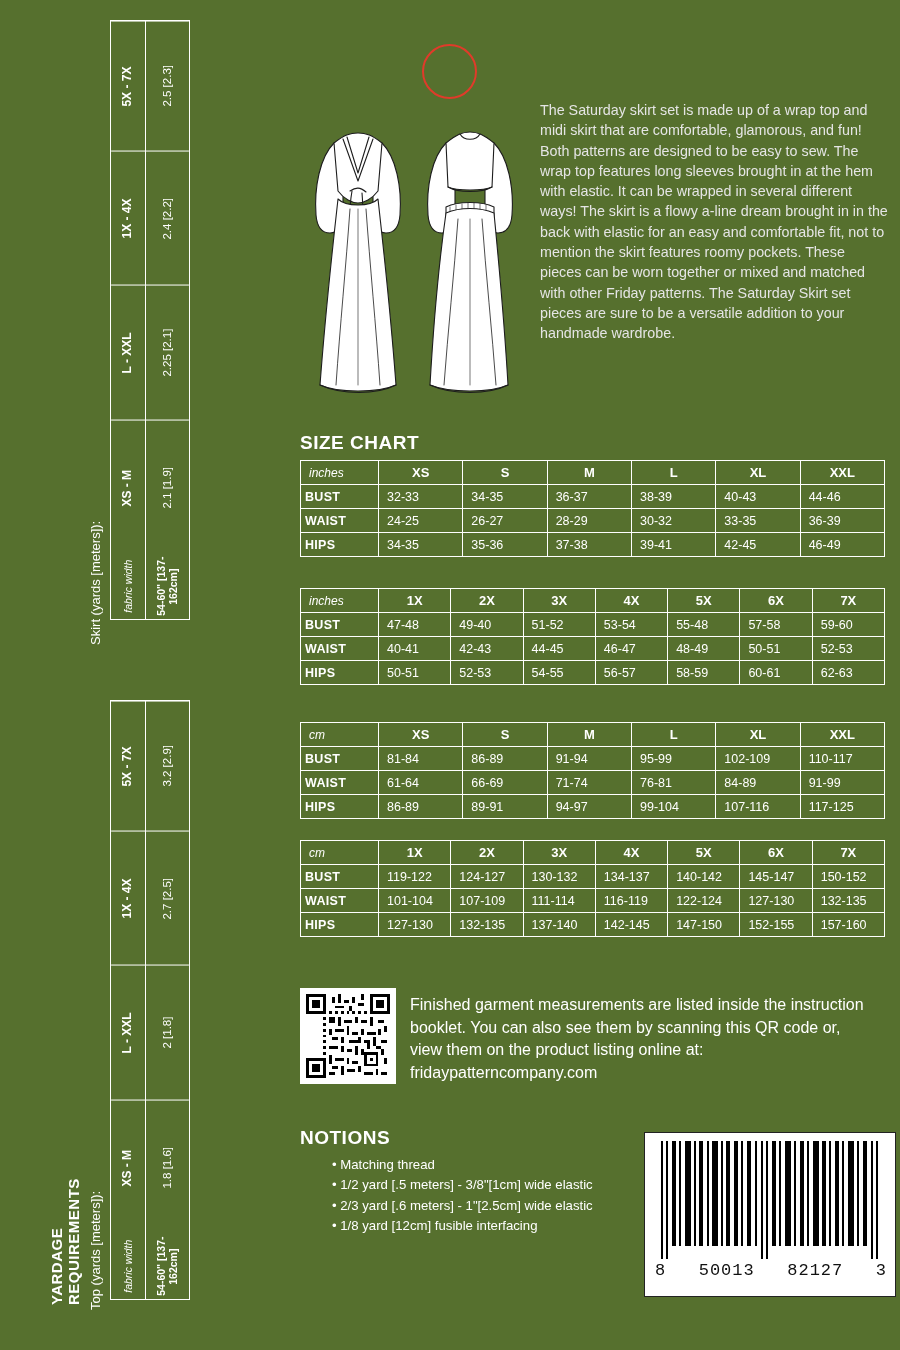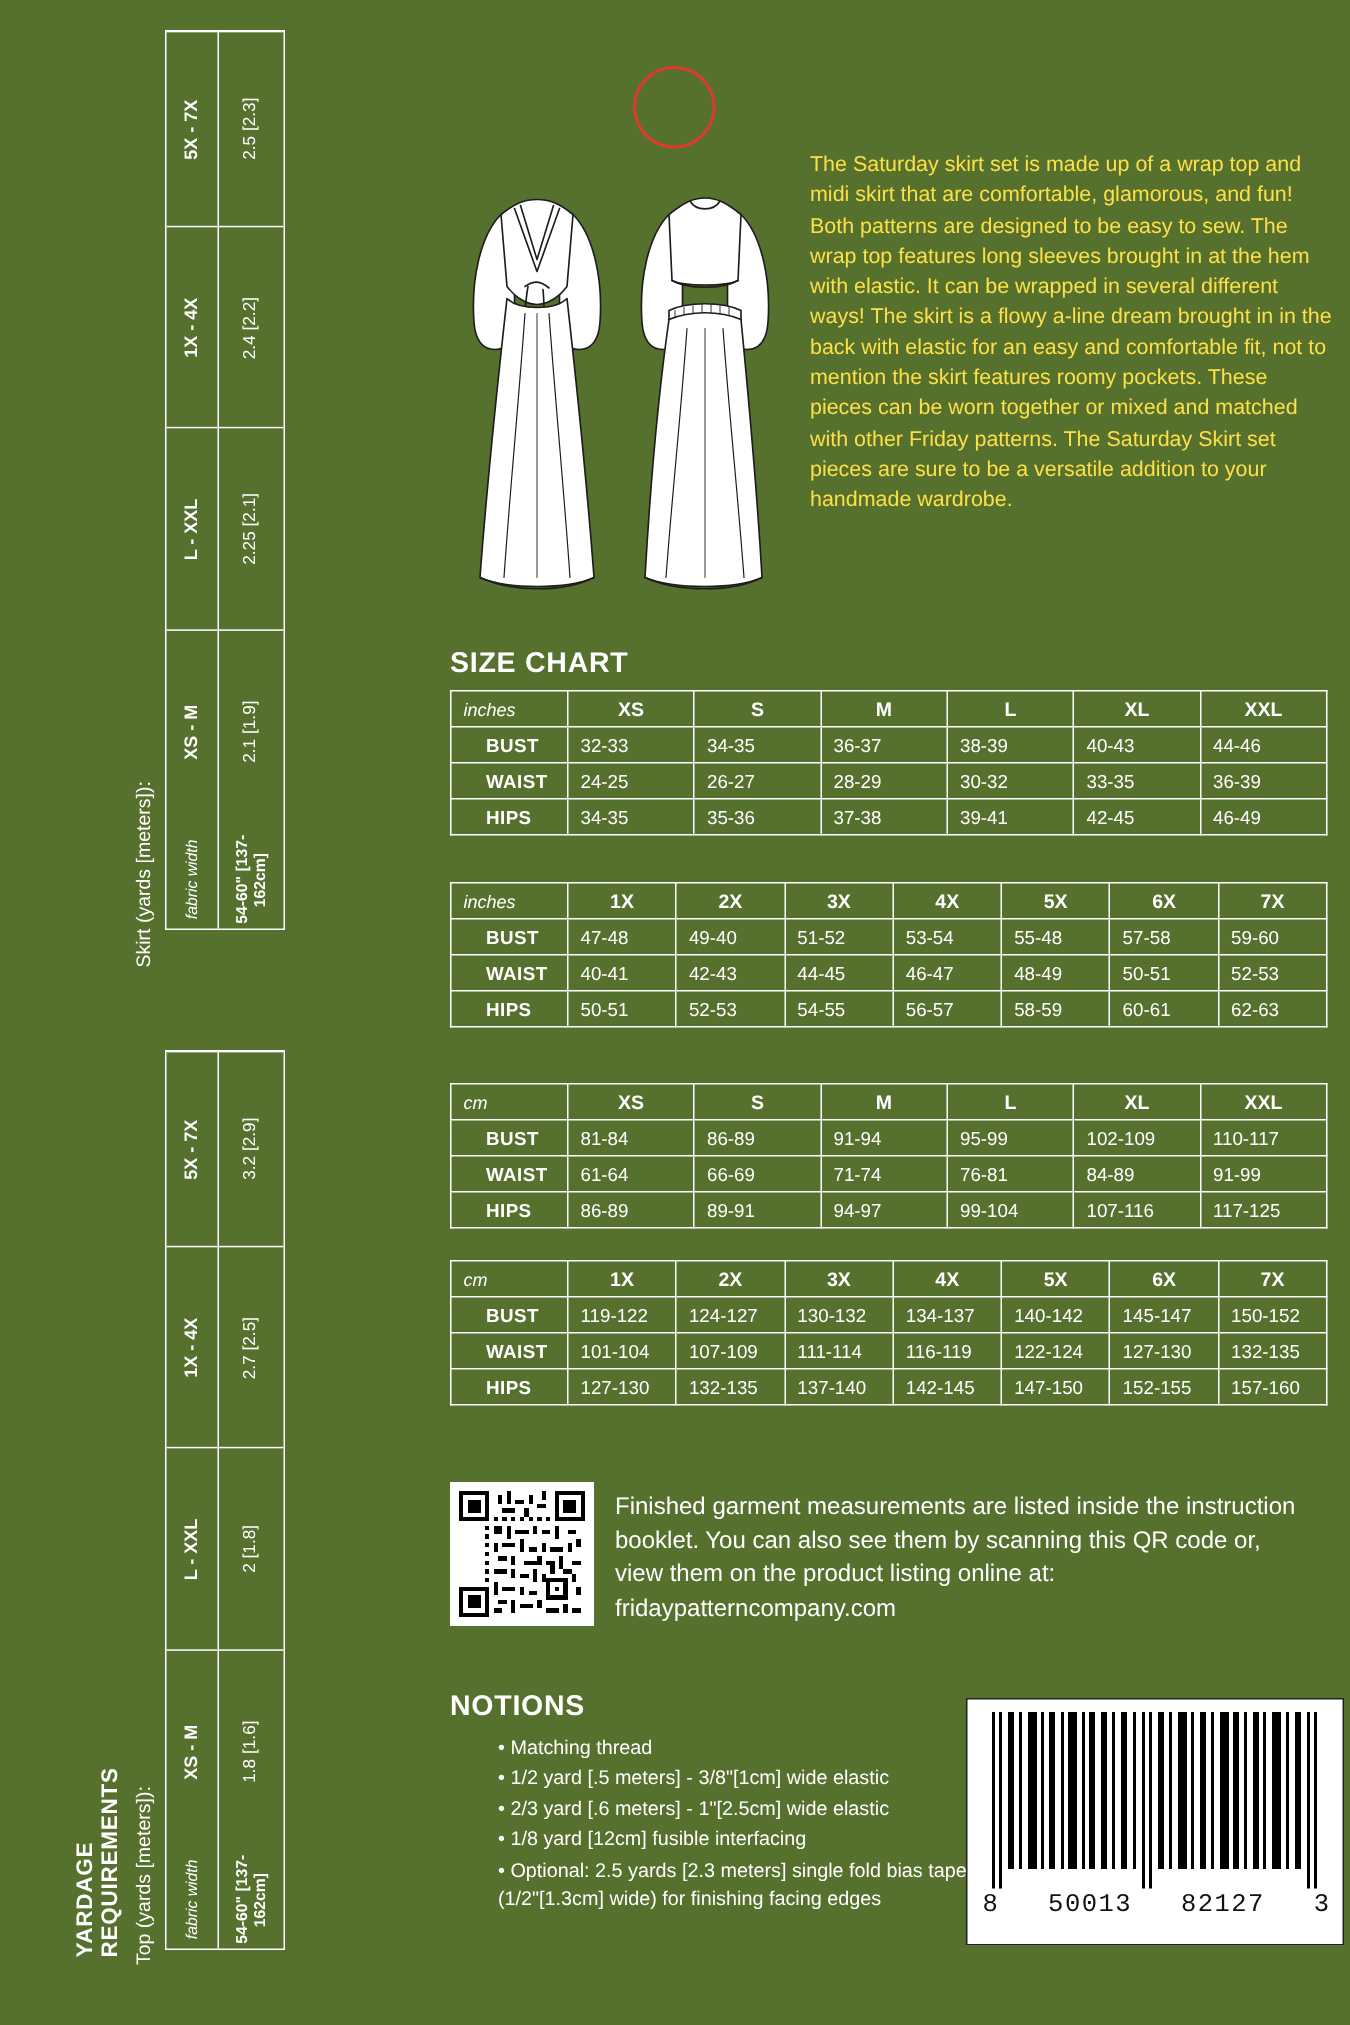--- a/index.html
+++ b/index.html
@@ -80,21 +80,21 @@
     border-radius: 50%;
     background: transparent;
   }
 
   .blurb {
     position: absolute;
     left: 244px; top: 100px;
     width: 350px;
     font-size: 14.3px;
     line-height: 1.42;
-    color: #fde047;
+    color: #e5e5e5;
   }
 
   .sec-title {
     font-size: 19px;
     font-weight: bold;
     letter-spacing: 0.5px;
   }
 
   .size-chart-title { position: absolute; left: 4px; top: 432px; }
 
@@ -115,21 +115,21 @@
     font-style: italic;
     font-weight: normal;
     text-align: left;
     padding-left: 8px;
     font-size: 12px;
     width: 78px;
   }
   table.sz td.rowlbl {
     font-weight: bold;
     text-align: left;
-    padding-left: 23px;
+    padding-left: 4px;
     font-size: 12.5px;
     letter-spacing: 0.3px;
   }
   table.sz th.colhead { font-weight: bold; font-size: 13px; }
   table.sz td.val { text-align: left; padding-left: 8px; }
 
   .tbl1 { position: absolute; left: 4px; top: 460px; }
   .tbl2 { position: absolute; left: 4px; top: 588px; }
   .tbl3 { position: absolute; left: 4px; top: 722px; }
   .tbl4 { position: absolute; left: 4px; top: 840px; }
@@ -575,21 +575,20 @@
       </div>
       <div class="qr-text">Finished garment measurements are listed inside the instruction booklet. You can also see them by scanning this QR code or, view them on the product listing online at: fridaypatterncompany.com</div>
     </div>
 
     <div class="sec-title notions-title">NOTIONS</div>
     <div class="notions-list">
       <div>• Matching thread</div>
       <div>• 1/2 yard [.5 meters] - 3/8"[1cm] wide elastic</div>
       <div>• 2/3 yard [.6 meters] - 1"[2.5cm] wide elastic</div>
       <div>• 1/8 yard [12cm] fusible interfacing</div>
-      <div>• Optional: 2.5 yards [2.3 meters] single fold bias tape (1/2"[1.3cm] wide) for finishing facing edges</div>
     </div>
 
     <div class="barcode-box">
       <svg class="bars" viewBox="0 0 232 118" preserveAspectRatio="none" xmlns="http://www.w3.org/2000/svg" shape-rendering="crispEdges">
         <rect width="232" height="118" fill="#ffffff"></rect>
         <g fill="#000000">
           <rect x="6" y="0" width="2" height="118"></rect>
           <rect x="11" y="0" width="2" height="118"></rect>
           <rect x="17" y="0" width="4" height="105"></rect>
           <rect x="24" y="0" width="2" height="105"></rect>

